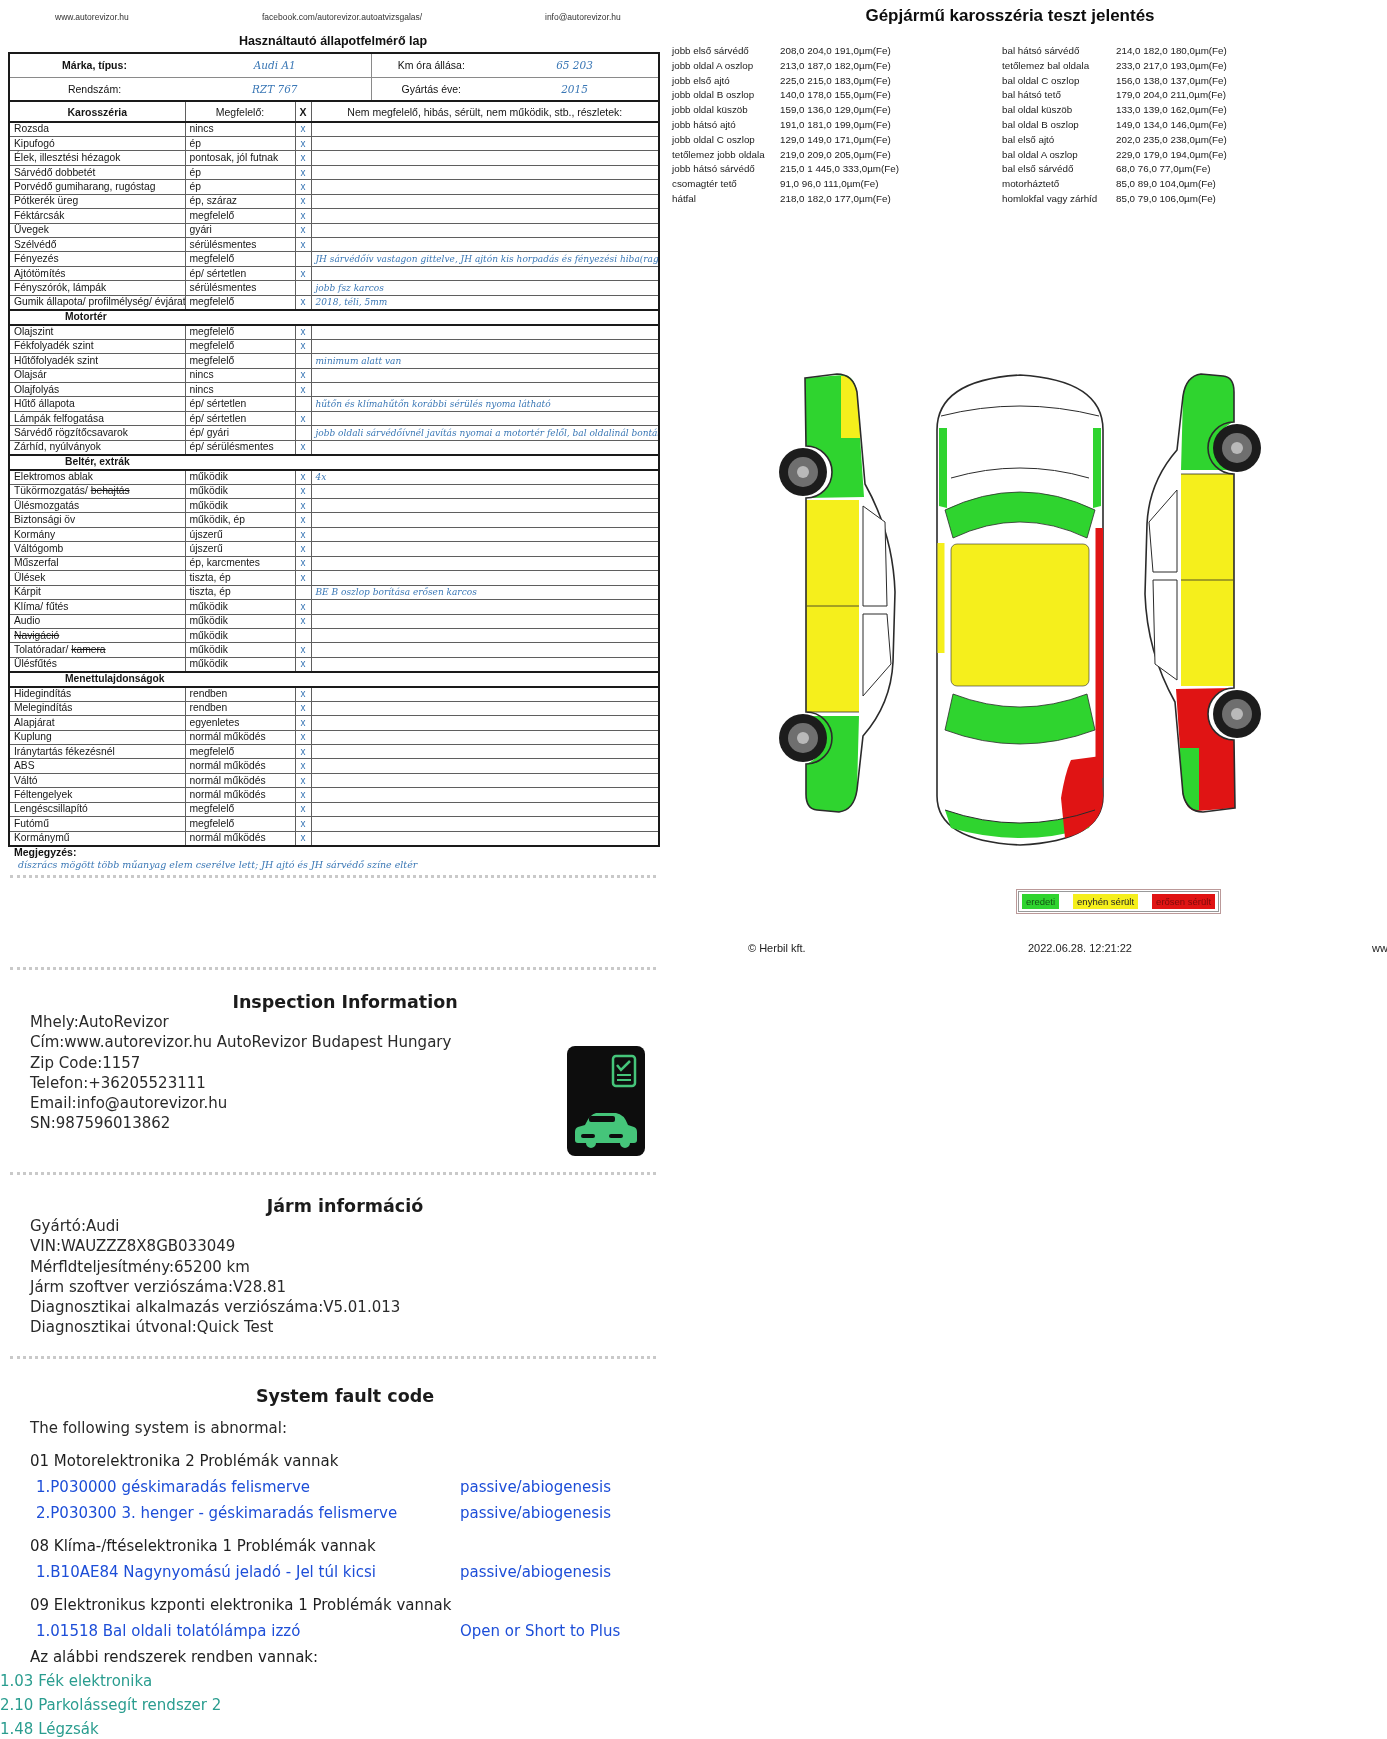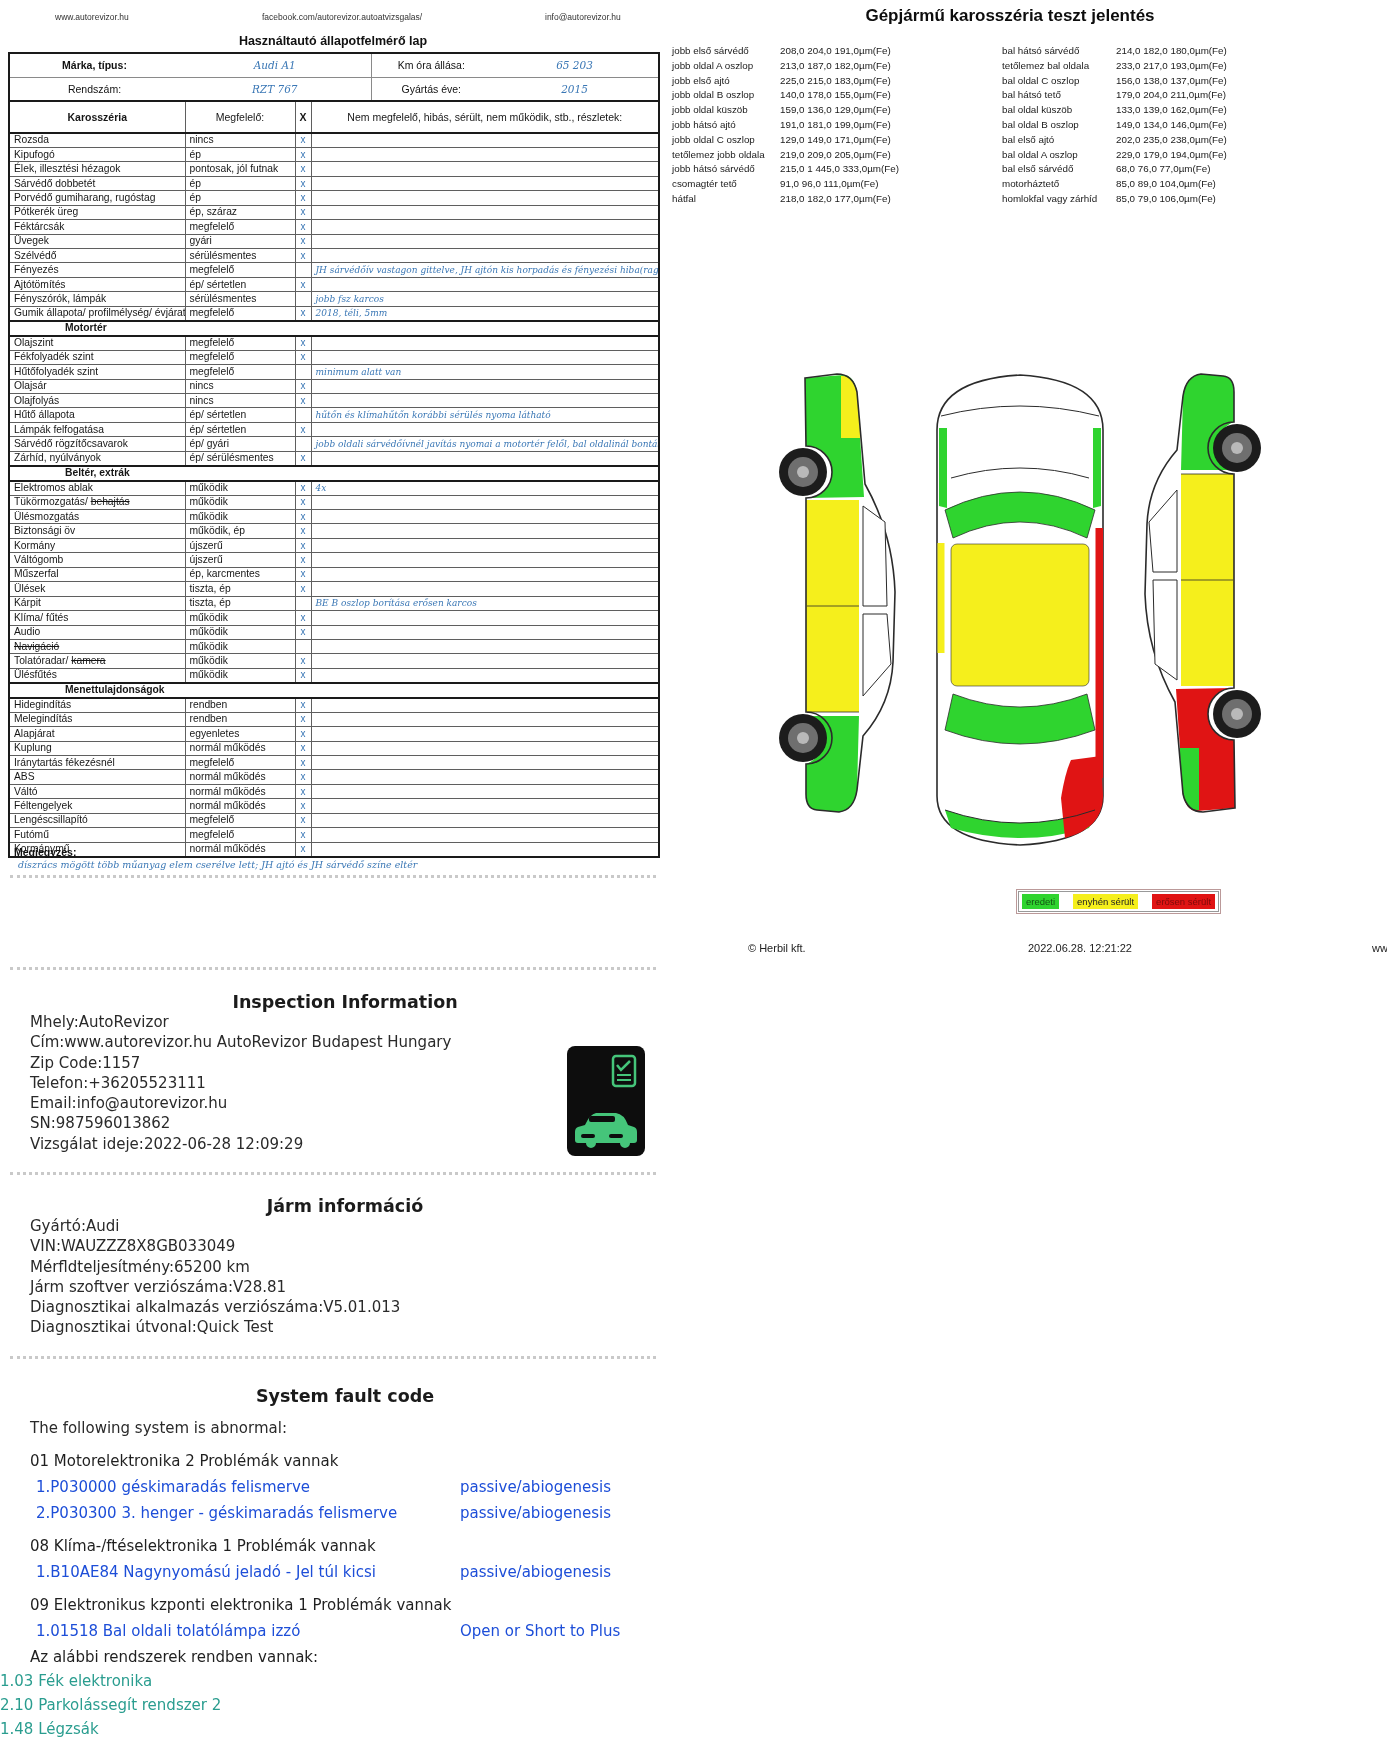--- a/index.html
+++ b/index.html
@@ -20,21 +20,21 @@
   .meta-table td.div { border-left:1px solid #8a8a8a; }
   .hand { font-family:"DejaVu Serif", serif; font-style:italic; color:#3a77b5; font-size:11px; }
 
   .form-table { position:absolute; left:8px; top:100px; width:650px; border-collapse:collapse;
                 table-layout:fixed; border:2px solid #1a1a1a; }
   .form-table col.c1 { width:176px; } .form-table col.c2 { width:110px; }
   .form-table col.c3 { width:16px; }  .form-table col.c4 { width:348px; }
   .form-table td, .form-table th { border:1px solid #5f5f5f; font-size:10.3px; font-weight:normal;
                 height:14.45px; line-height:12px; padding:0 4px; overflow:hidden; white-space:nowrap;
                 vertical-align:middle; color:#161616; }
-  .form-table thead th { height:32px; text-align:center; border-bottom:2px solid #1a1a1a; font-size:10.5px; }
+  .form-table thead th { height:21px; text-align:center; border-bottom:2px solid #1a1a1a; font-size:10.5px; }
   .form-table thead th.b { font-weight:bold; }
   .form-table tr.sec td { border-top:2px solid #1a1a1a; border-bottom:2px solid #1a1a1a;
                 font-weight:bold; padding-left:55px; height:15px; }
   .form-table td.c-x { color:#3a77b5; text-align:center; padding:0 1px; font-size:10px; }
   .form-table td.c-detail { font-family:"DejaVu Serif", serif; font-style:italic;
                 color:#3a77b5; font-size:9px; }
   .strike { text-decoration:line-through; }
 
   .note-label { position:absolute; left:14px; top:846px; font-size:10.5px; font-weight:bold; }
   .note-text  { position:absolute; left:18px; top:859px; font-family:"DejaVu Serif", serif;
@@ -592,21 +592,20 @@
 
   <div class="sect" style="top:992px">
     <div class="stitle">Inspection Information</div>
     <div>
         <div class="infoline">Mhely:AutoRevizor</div>
         <div class="infoline">Cím:www.autorevizor.hu AutoRevizor Budapest Hungary</div>
         <div class="infoline">Zip Code:1157</div>
         <div class="infoline">Telefon:+36205523111</div>
         <div class="infoline">Email:info@autorevizor.hu</div>
         <div class="infoline">SN:987596013862</div>
-        <div class="infoline">Vizsgálat ideje:2022-06-28 12:09:29</div>
       </div>
   </div>
 
   <svg class="insp-icon" width="78" height="110" viewBox="0 0 78 110">
     <rect x="0" y="0" width="78" height="110" rx="8" fill="#0d0d0d"></rect>
     <rect x="46" y="10" width="22" height="30" rx="3" fill="none" stroke="#45c57a" stroke-width="2.5"></rect>
     <path d="M 50,19 l 4,5 l 9,-9" fill="none" stroke="#45c57a" stroke-width="2.5"></path>
     <line x1="50" y1="29" x2="64" y2="29" stroke="#45c57a" stroke-width="2"></line>
     <line x1="50" y1="34" x2="64" y2="34" stroke="#45c57a" stroke-width="2"></line>
     <path d="M 8,86 q 0,-4 3,-5 l 7,-2 q 5,-11 11,-12 l 20,0 q 8,1 12,12 l 6,2 q 3,1 3,5 l 0,8 q 0,3 -3,3 l -4,0 a 5,5 0 0 1 -10,0 l -24,0 a 5,5 0 0 1 -10,0 l -8,0 q -3,0 -3,-3 Z" fill="#45c57a"></path>

